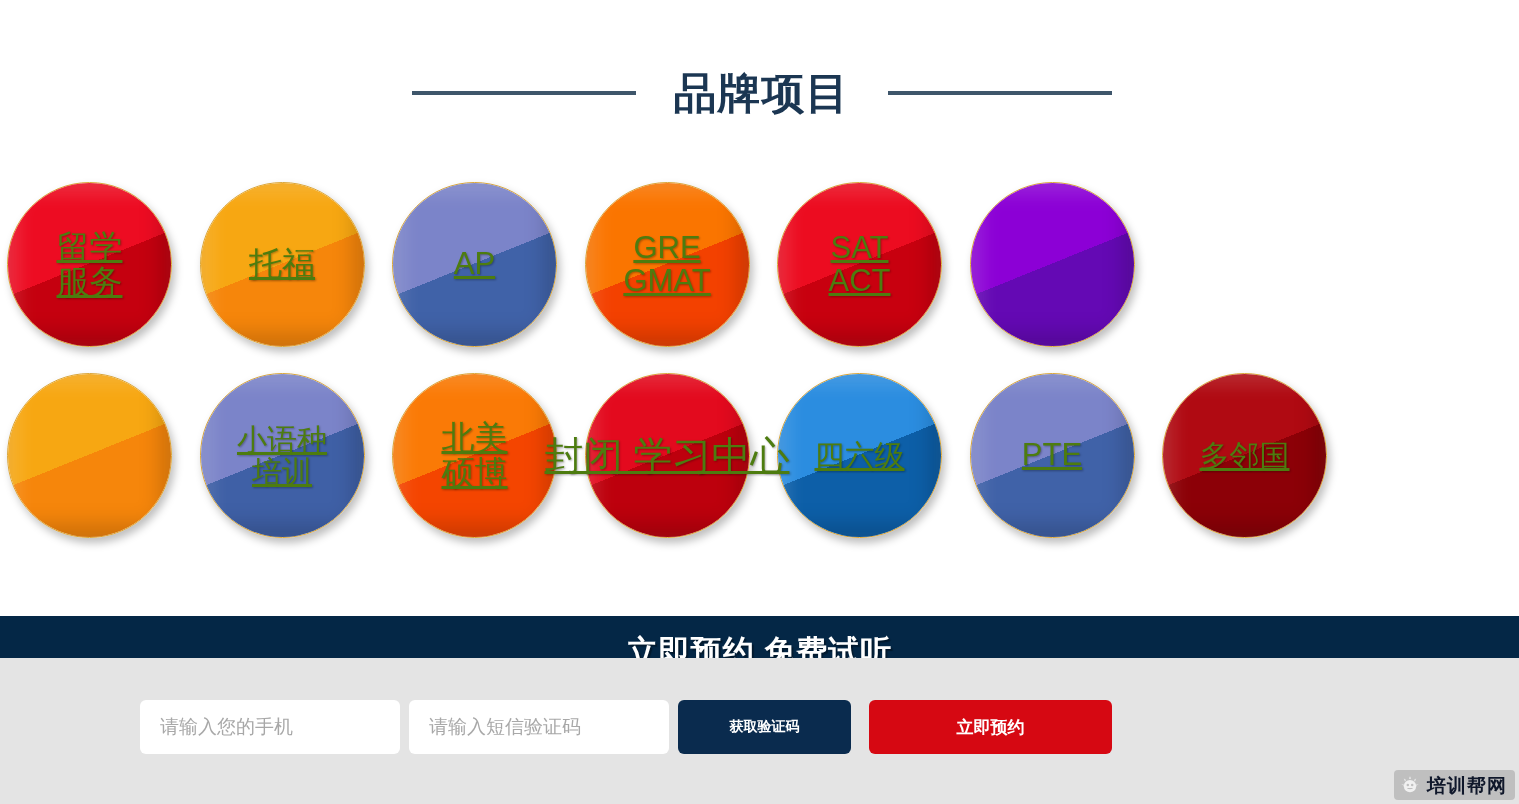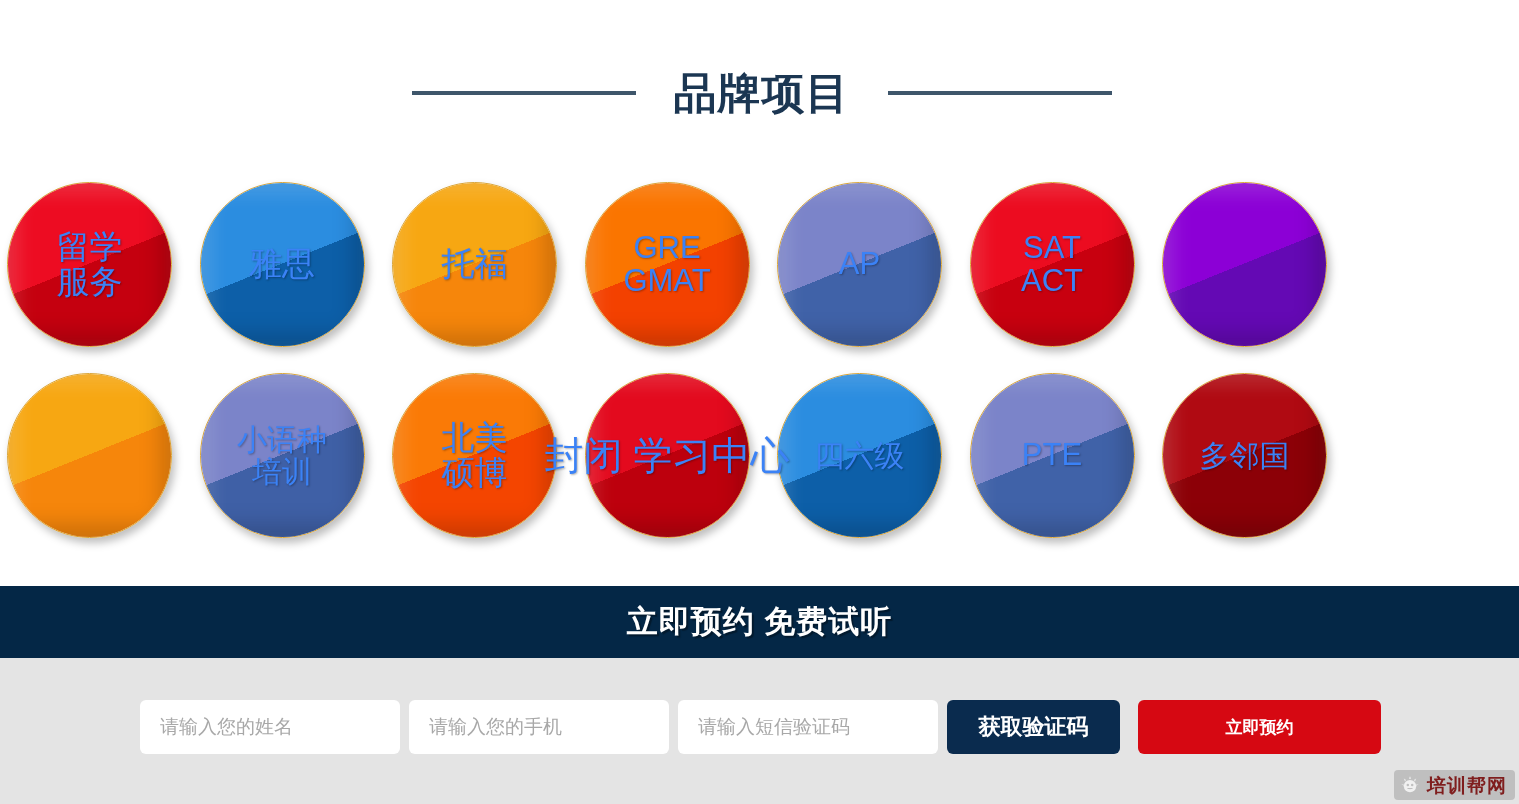--- a/index.html
+++ b/index.html
@@ -84,37 +84,38 @@
   }
   
   .bubble-face i {
     position: absolute;
     inset: 0;
     display: block;
   }
   .bubble-label {
     position: relative;
     z-index: 3;
-    color: #3b82f6;
+    color: #4d7c0f;
     text-align: center;
     line-height: 1.06;
     font-size: 33px;
     white-space: pre-line;
     text-shadow: 1px 1px 2px rgba(0,0,0,0.30);
     padding: 0 2px;
+    text-decoration: underline;
   }
   .bubble-label.latin { font-size: 31px; }
   .bubble-label.wide  { font-size: 30px; }
   .bubble-label.xwide { font-size: 39px; white-space: nowrap; }
 
   
   .cta-band {
     position: absolute;
     left: 0;
-    top: 586px;
+    top: 616px;
     width: 1519px;
     height: 72px;
     background: #042746;
     display: flex;
     align-items: center;
     justify-content: center;
   }
   .cta-band-text {
     color: #ffffff;
     font-size: 31px;
@@ -152,21 +153,21 @@
     color: #333333;
     padding: 0 20px;
     outline: none;
   }
   .field::placeholder { color: #a8a8a8; }
   .btn {
     height: 54px;
     border: none;
     border-radius: 6px;
     font-family: "Liberation Sans", "DejaVu Sans", sans-serif;
-    font-size: 22px;
+    font-size: 14px;
     font-weight: bold;
     color: #ffffff;
     cursor: pointer;
     white-space: nowrap;
   }
   .btn-code   { width: 173px; background: #0a2b4e; }
   .btn-submit { width: 243px; background: #d60812; margin-left: 9px; font-size: 17px; }
 
   
   .watermark {
@@ -176,21 +177,21 @@
     height: 30px;
     padding: 0 8px 0 6px;
     background: #bfbfbf;
     border-radius: 4px;
     display: flex;
     align-items: center;
     gap: 7px;
   }
   .watermark-icon { width: 20px; height: 20px; display: block; }
   .watermark-text {
-    color: #7f1d1d;
+    color: #0f172a;
     font-size: 19px;
     font-weight: bold;
     letter-spacing: 1px;
     line-height: 1;
     white-space: nowrap;
   }
 </style>
 </head>
 <body>
 
@@ -204,45 +205,39 @@
   <div class="grid-row">
     <div class="bubble">
       <span class="bubble-face">
           <i style="background: linear-gradient(158deg, rgb(237, 12, 34) 0%, rgb(237, 12, 34) 49.5%, rgb(197, 0, 15) 49.5%, rgb(197, 0, 15) 100%); box-shadow: rgba(255, 255, 255, 0.16) 9px 9px 20px inset, rgba(0, 0, 0, 0.18) -10px -12px 22px inset;"></i>
         </span>
       <span class="bubble-label">留学
 服务</span>
     </div>
     <div class="bubble">
       <span class="bubble-face">
-          <i style="background: linear-gradient(158deg, rgb(43, 141, 224) 0%, rgb(43, 141, 224) 49.5%, rgb(13, 95, 168) 49.5%, rgb(13, 95, 168) 100%); box-shadow: rgba(255, 255, 255, 0.16) 9px 9px 20px inset, rgba(0, 0, 0, 0.18) -10px -12px 22px inset;"></i>
-        </span>
-      <span class="bubble-label">雅思</span>
-    </div>
-    <div class="bubble">
-      <span class="bubble-face">
           <i style="background: linear-gradient(158deg, rgb(247, 167, 18) 0%, rgb(247, 167, 18) 49.5%, rgb(246, 134, 11) 49.5%, rgb(246, 134, 11) 100%); box-shadow: rgba(255, 255, 255, 0.16) 9px 9px 20px inset, rgba(0, 0, 0, 0.18) -10px -12px 22px inset;"></i>
         </span>
       <span class="bubble-label">托福</span>
+    </div>
+    <div class="bubble">
+      <span class="bubble-face">
+          <i style="background: linear-gradient(158deg, rgb(123, 132, 201) 0%, rgb(123, 132, 201) 49.5%, rgb(64, 98, 168) 49.5%, rgb(64, 98, 168) 100%); box-shadow: rgba(255, 255, 255, 0.16) 9px 9px 20px inset, rgba(0, 0, 0, 0.18) -10px -12px 22px inset;"></i>
+        </span>
+      <span class="bubble-label latin">AP</span>
     </div>
     <div class="bubble">
       <span class="bubble-face">
           <i style="background: linear-gradient(158deg, rgb(250, 117, 0) 0%, rgb(250, 117, 0) 49.5%, rgb(243, 65, 0) 49.5%, rgb(243, 65, 0) 100%); box-shadow: rgba(255, 255, 255, 0.16) 9px 9px 20px inset, rgba(0, 0, 0, 0.18) -10px -12px 22px inset;"></i>
         </span>
       <span class="bubble-label latin">GRE
 GMAT</span>
     </div>
     <div class="bubble">
       <span class="bubble-face">
-          <i style="background: linear-gradient(158deg, rgb(123, 132, 201) 0%, rgb(123, 132, 201) 49.5%, rgb(64, 98, 168) 49.5%, rgb(64, 98, 168) 100%); box-shadow: rgba(255, 255, 255, 0.16) 9px 9px 20px inset, rgba(0, 0, 0, 0.18) -10px -12px 22px inset;"></i>
-        </span>
-      <span class="bubble-label latin">AP</span>
-    </div>
-    <div class="bubble">
-      <span class="bubble-face">
           <i style="background: linear-gradient(158deg, rgb(236, 12, 32) 0%, rgb(236, 12, 32) 49.5%, rgb(200, 0, 15) 49.5%, rgb(200, 0, 15) 100%); box-shadow: rgba(255, 255, 255, 0.16) 9px 9px 20px inset, rgba(0, 0, 0, 0.18) -10px -12px 22px inset;"></i>
         </span>
       <span class="bubble-label latin">SAT
 ACT</span>
     </div>
     <div class="bubble">
       <span class="bubble-face">
           <i style="background: linear-gradient(158deg, rgb(140, 0, 214) 0%, rgb(140, 0, 214) 49.5%, rgb(100, 9, 180) 49.5%, rgb(100, 9, 180) 100%); box-shadow: rgba(255, 255, 255, 0.16) 9px 9px 20px inset, rgba(0, 0, 0, 0.18) -10px -12px 22px inset;"></i>
         </span>
     </div>
@@ -295,21 +290,20 @@
     </div>
   </div>
 </div>
 
 <div class="cta-band">
   <span class="cta-band-text">立即预约 免费试听</span>
 </div>
 
 <div class="form-strip">
   <form class="form-inner">
-    <input class="field" type="text" placeholder="请输入您的姓名" style="">
     <input class="field" type="text" placeholder="请输入您的手机" style="">
     <input class="field" type="text" placeholder="请输入短信验证码" style="">
     <button type="button" class="btn btn-code">获取验证码</button>
     <button type="button" class="btn btn-submit">立即预约</button>
   </form>
 </div>
 
 <div class="watermark">
   <span class="watermark-icon">
     <svg viewBox="0 0 24 24" width="20" height="20" aria-hidden="true">

